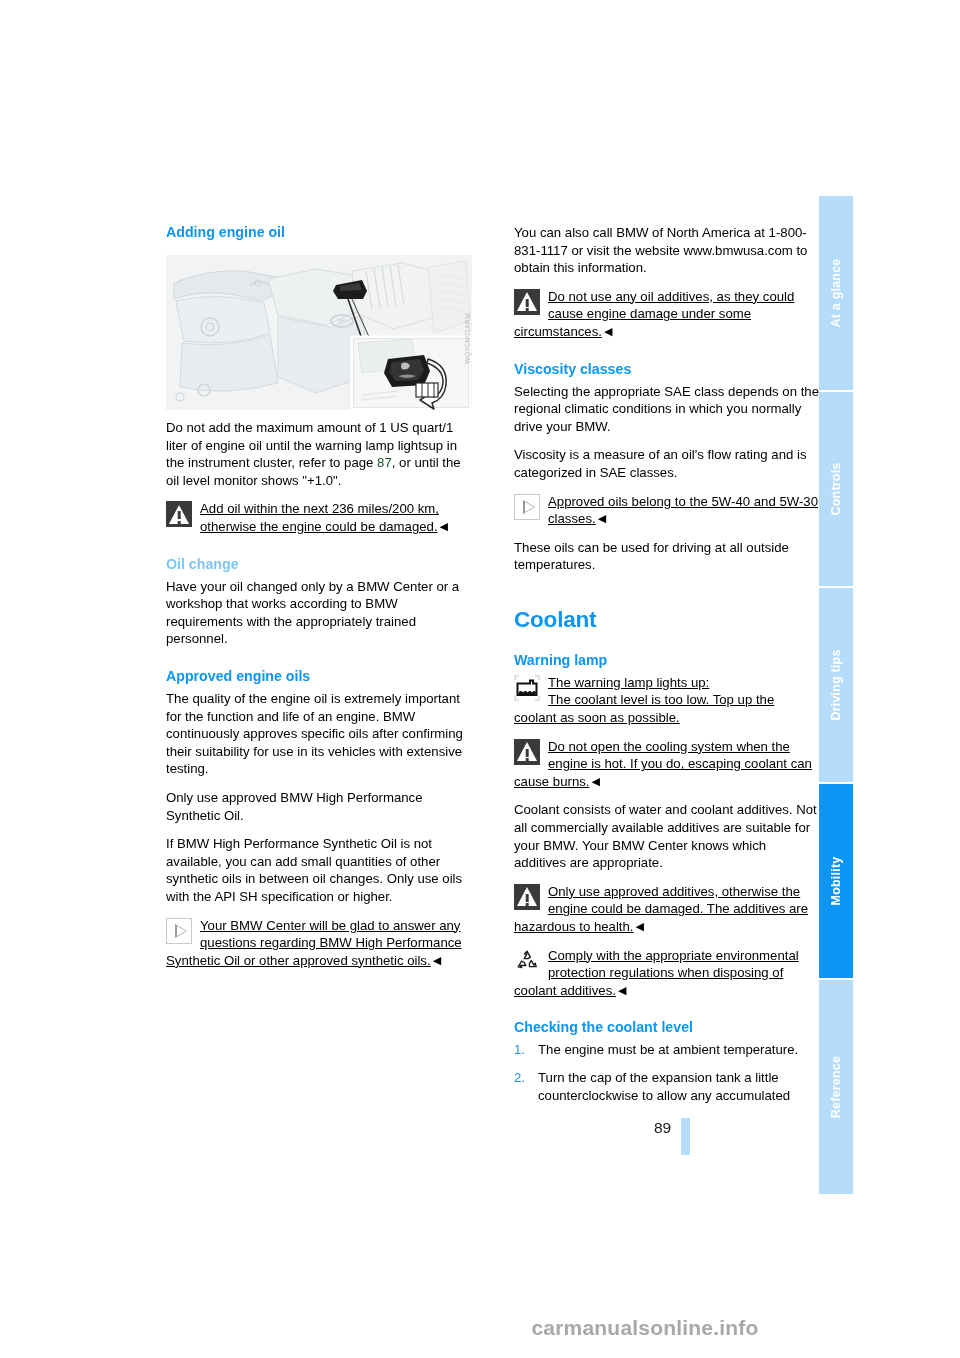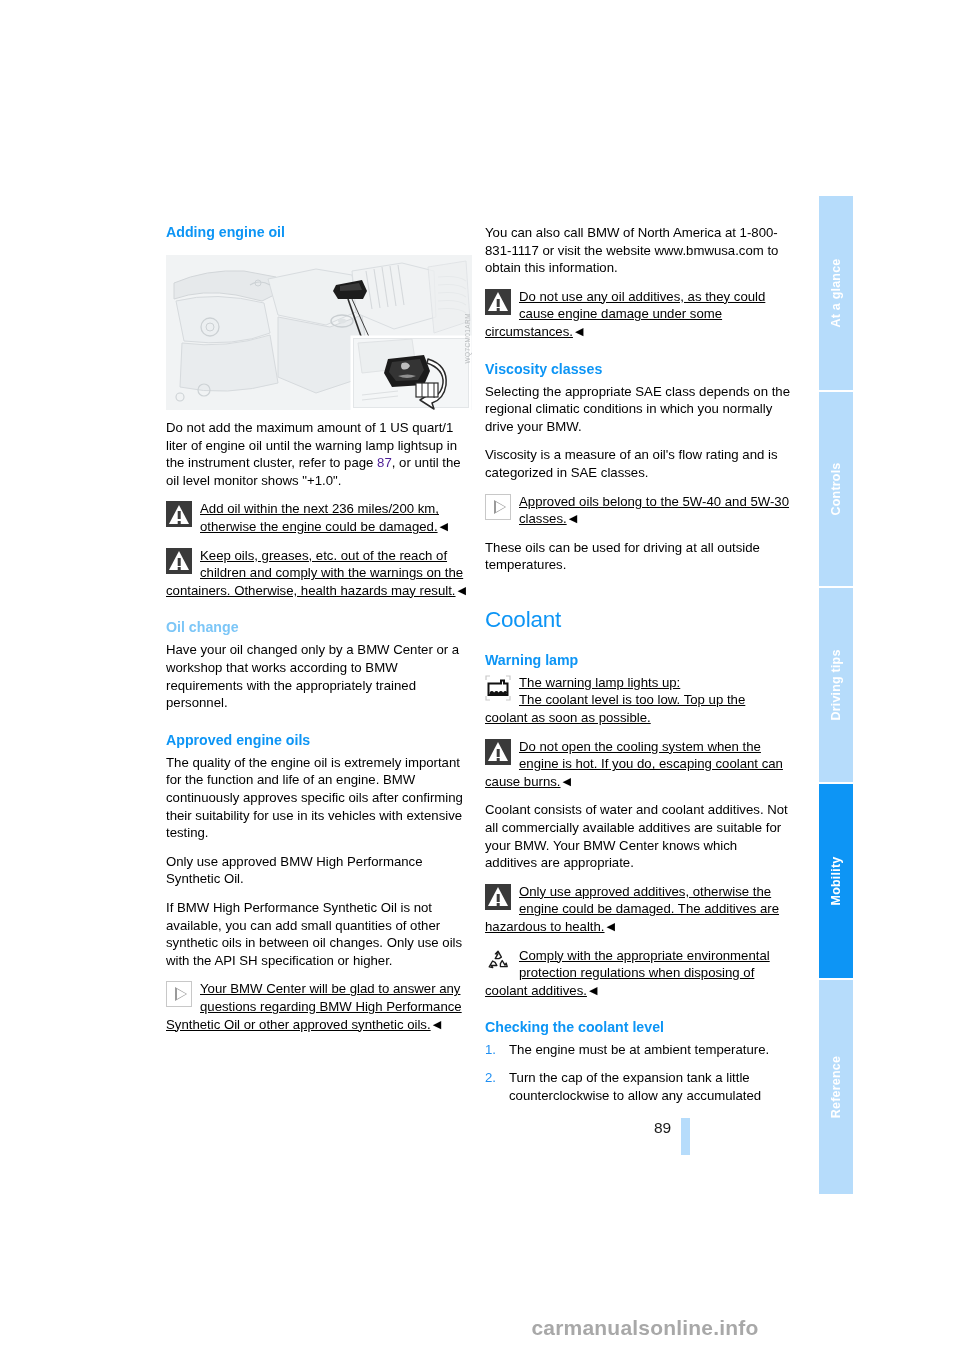--- a/index.html
+++ b/index.html
@@ -57,25 +57,25 @@
   
   .col {
     position: absolute;
     top: 224px;
     width: 306px;
     font-size: 13.2px;
     line-height: 17.6px;
     color: #000000;
   }
   #col-left  { left: 166px; }
-  #col-right { left: 485px; }
+  #col-right { left: 514px; }
 
   h1.sec {
     font-size: 22.5px;
-    font-weight: normal;
+    font-weight: bold;
     color: #0d95f5;
     margin: 0 0 10px 0;
     line-height: 1.15;
     letter-spacing: -0.2px;
   }
   h2.sub {
     font-size: 14.2px;
     font-weight: bold;
     color: #0d95f5;
     margin: 0 0 5px 0;
@@ -83,21 +83,21 @@
   }
   h2.sub.soft { color: #7cc6f7; }
 
   p.body {
     margin: 0 0 11px 0;
     text-align: left;
   }
   .spacer-sm { height: 9px; }
   .spacer-lg { height: 22px; }
 
-  .pageref { color: #4c1d95; }
+  .pageref { color: #14532d; }
 
   .arrowend {
     display: inline-block;
     margin-left: 2px;
     font-size: 11px;
     line-height: 1;
     vertical-align: 1px;
   }
 
   
@@ -353,26 +353,20 @@
 
     <p class="body"><span>Do not add the maximum amount of 1 US quart/</span><span>1 liter of engine oil until the warning lamp lights</span><span>up in the instrument cluster, refer to page </span><span class="pageref">87</span><span>, or</span> <span>until the oil level monitor shows "+1.0".</span></p>
 
     <div class="note">
       <span class="ico ico-warn">
           <span class="warn-dot"></span>
         </span>
       <span class="txt">Add oil within the next 236 miles/200 km, otherwise the engine could be damaged.</span><span class="arrowend">◀</span>
     </div>
 
-    <div class="note">
-      <span class="ico ico-warn">
-          <span class="warn-dot"></span>
-        </span>
-      <span class="txt">Keep oils, greases, etc. out of the reach of children and comply with the warnings on the containers. Otherwise, health hazards may result.</span><span class="arrowend">◀</span>
-    </div>
 
     <div class="spacer-sm"></div>
     <h2 class="sub soft">Oil change</h2>
     <p class="body">Have your oil changed only by a BMW Center or a workshop that works according to BMW requirements with the appropriately trained personnel.</p>
 
     <div class="spacer-sm"></div>
     <h2 class="sub">Approved engine oils</h2>
     <p class="body">The quality of the engine oil is extremely important for the function and life of an engine. BMW continuously approves specific oils after confirming their suitability for use in its vehicles with extensive testing.</p>
     <p class="body">Only use approved BMW High Performance Synthetic Oil.</p>
     <p class="body">If BMW High Performance Synthetic Oil is not available, you can add small quantities of other synthetic oils in between oil changes. Only use oils with the API SH specification or higher.</p>

